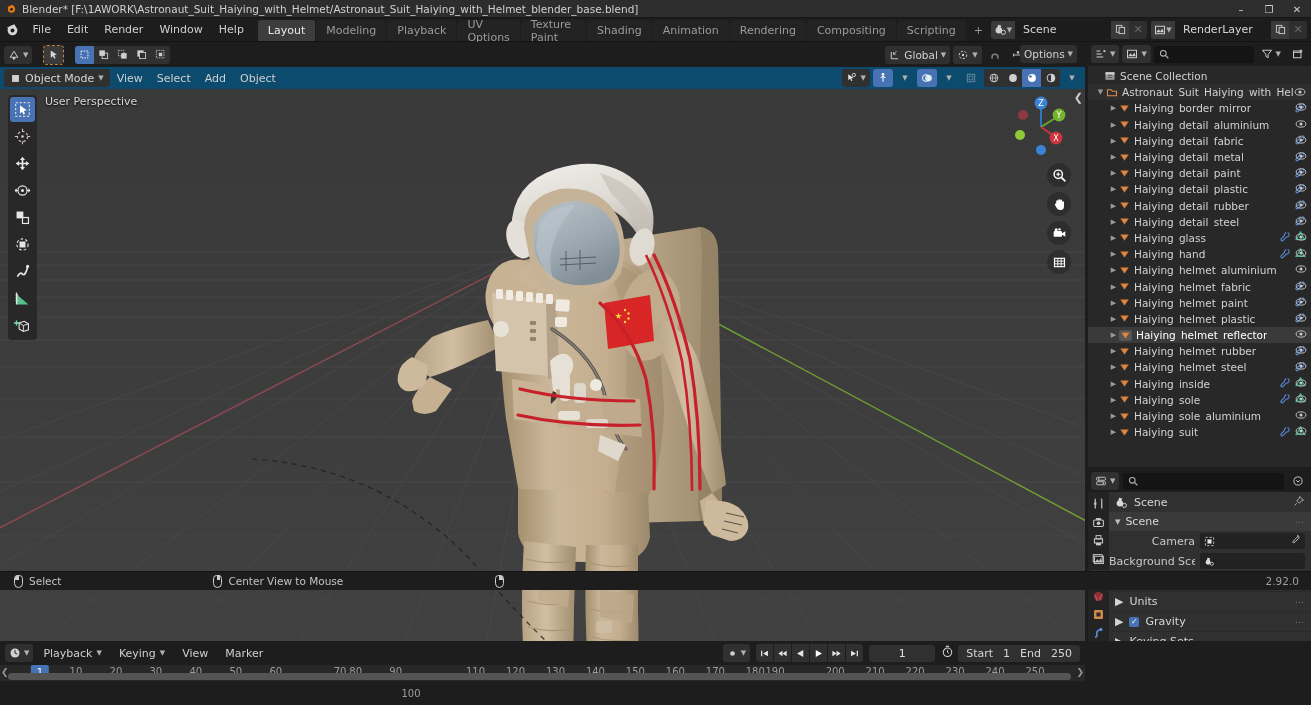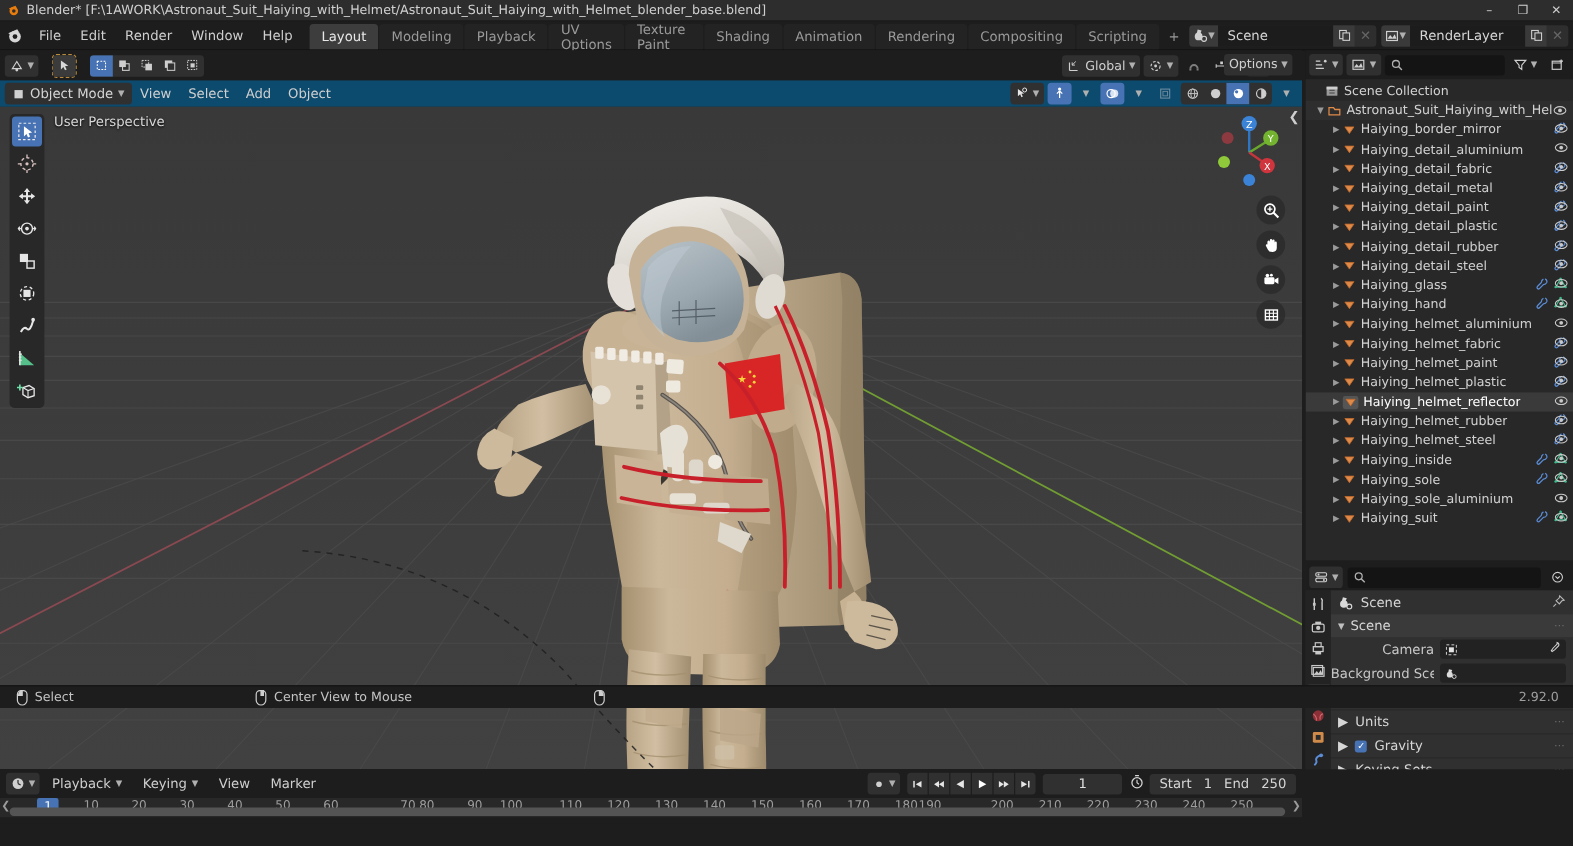--- a/index.html
+++ b/index.html
@@ -1440,21 +1440,21 @@
       <div id="tl-ticks">
           <div class="tl-tick" style="left: 75.9639px;">10</div>
           <div class="tl-tick" style="left: 115.924px;">20</div>
           <div class="tl-tick" style="left: 155.884px;">30</div>
           <div class="tl-tick" style="left: 195.843px;">40</div>
           <div class="tl-tick" style="left: 235.803px;">50</div>
           <div class="tl-tick" style="left: 275.763px;">60</div>
           <div class="tl-tick" style="left: 303px; margin-left: 37px;">70</div>
           <div class="tl-tick" style="left: 355.683px;">80</div>
           <div class="tl-tick" style="left: 395.643px;">90</div>
-          <div class="tl-tick" style="left: 426px;">100</div>
+          <div class="tl-tick" style="left: 411px; margin-top: 22px;">100</div>
           <div class="tl-tick" style="left: 475.562px;">110</div>
           <div class="tl-tick" style="left: 515.522px;">120</div>
           <div class="tl-tick" style="left: 555.482px;">130</div>
           <div class="tl-tick" style="left: 595.442px;">140</div>
           <div class="tl-tick" style="left: 635.402px;">150</div>
           <div class="tl-tick" style="left: 675.361px;">160</div>
           <div class="tl-tick" style="left: 715.321px;">170</div>
           <div class="tl-tick" style="left: 755.281px;">180</div>
           <div class="tl-tick" style="left: 775px;">190</div>
           <div class="tl-tick" style="left: 835.201px;">200</div>

